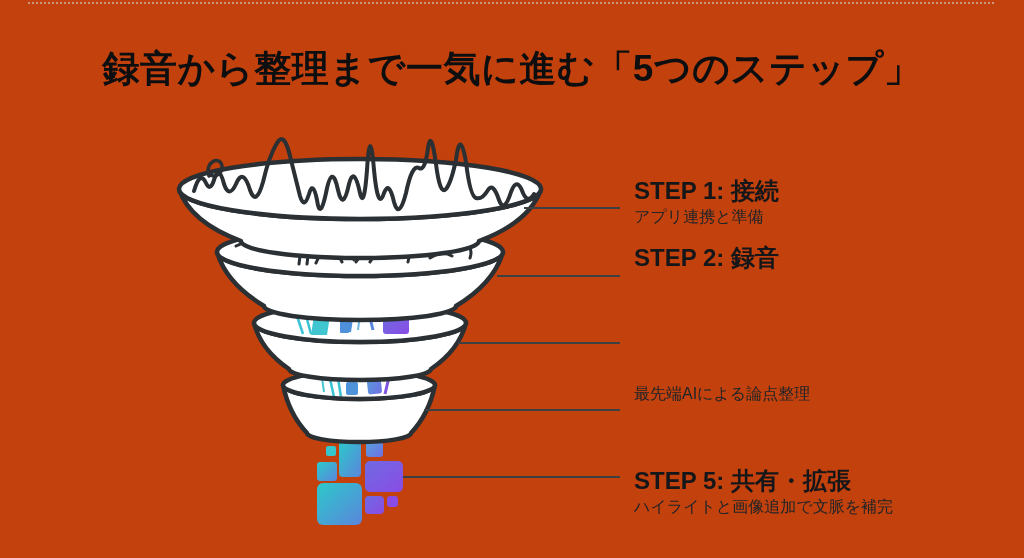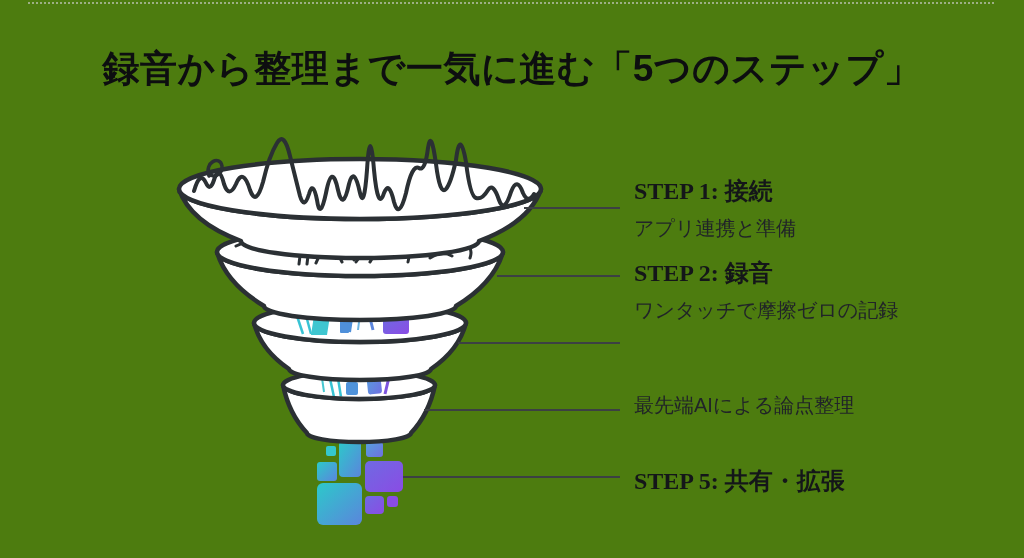--- a/index.html
+++ b/index.html
@@ -1,33 +1,33 @@
 <!DOCTYPE html>
 <html><head>
 <meta charset="utf-8">
 <style>
   html,body{margin:0;padding:0;background:#fff;}
   .canvas{
-    position:relative;width:1024px;height:558px;background:#4d7c0f;overflow:hidden;
+    position:relative;width:1024px;height:558px;background:#c2410c;overflow:hidden;
     font-family:"Liberation Sans","DejaVu Sans",sans-serif;
   }
   .top-line{
     position:absolute;left:28px;top:2px;width:966px;height:0;
     border-top:2px dotted #d2d2d2;opacity:.6;
   }
   .title{
     position:absolute;left:0;right:0;top:44px;text-align:center;
     font-size:37px;font-weight:800;color:#0d0e10;letter-spacing:0.5px;
     white-space:nowrap;
   }
   .diagram-svg{position:absolute;left:0;top:0;width:1024px;height:558px;}
   .step{position:absolute;left:634px;white-space:nowrap;}
-  .step-label{font-size:24px;font-weight:800;color:#141619;line-height:1.12;font-family:Liberation Serif, serif;}
-  .step-desc{font-size:20px;font-weight:500;color:#212428;margin-top:12px;line-height:1.15;}
-  .s1{top:178px}.s2{top:260px}.s3{top:312px}.s4{top:382px}.s5{top:468px}
+  .step-label{font-size:24px;font-weight:800;color:#141619;line-height:1.12;}
+  .step-desc{font-size:16px;font-weight:500;color:#212428;margin-top:3px;line-height:1.15;}
+  .s1{top:178px}.s2{top:245px}.s3{top:312px}.s4{top:382px}.s5{top:468px}
 </style>
 </head>
 <body>
 
 <div class="canvas">
 
   <div class="top-line"></div>
 
   <div class="title">録音から整理まで一気に進む「5つのステップ」</div>
 
@@ -144,22 +144,22 @@
       <line x1="403" y1="477" x2="620" y2="477"></line>
     </g>
   </svg>
 
   <div class="step s1">
     <div class="step-label">STEP 1: 接続</div>
     <div class="step-desc">アプリ連携と準備</div>
   </div>
   <div class="step s2">
     <div class="step-label">STEP 2: 録音</div>
-    <div class="step-desc">ワンタッチで摩擦ゼロの記録</div>
   </div>
   <div class="step s4">
     <div class="step-desc">最先端AIによる論点整理</div>
   </div>
   <div class="step s5">
     <div class="step-label">STEP 5: 共有・拡張</div>
+    <div class="step-desc">ハイライトと画像追加で文脈を補完</div>
   </div>
 
 </div>
 
 </body></html>

